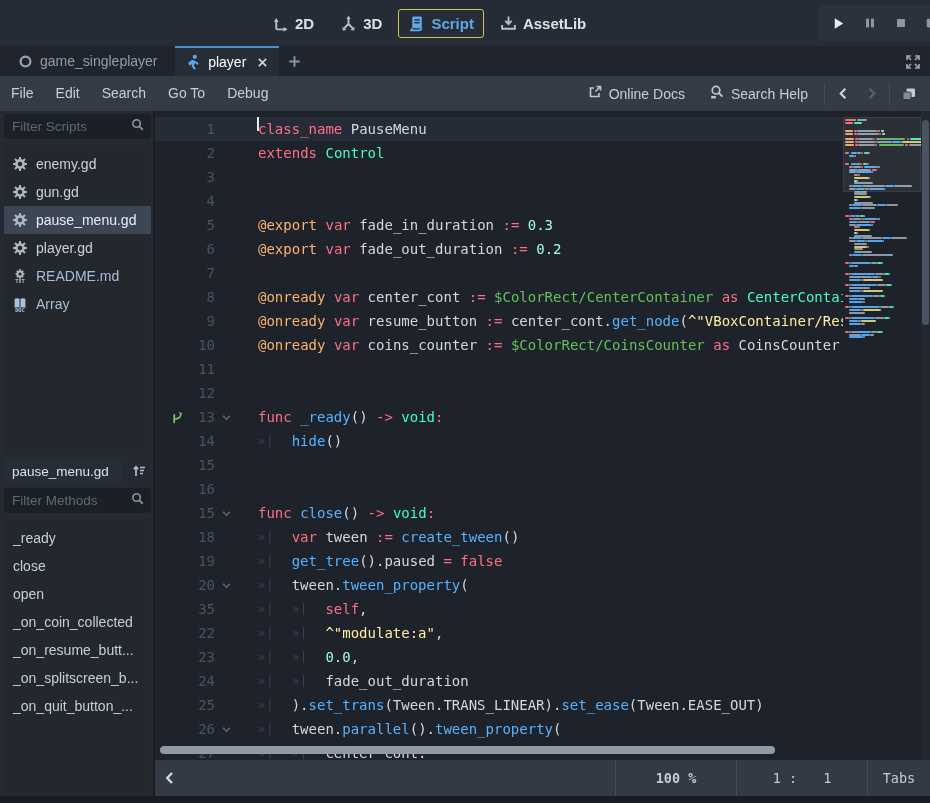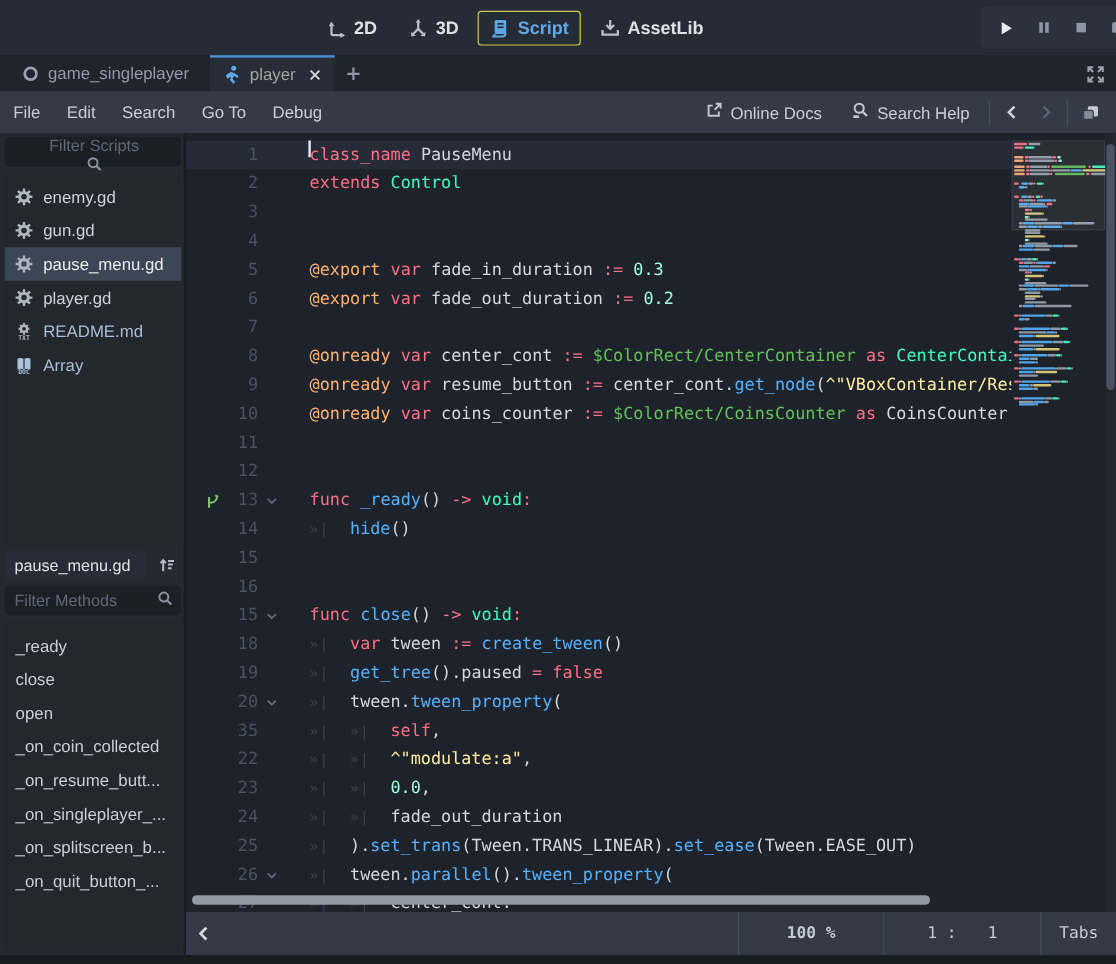--- a/index.html
+++ b/index.html
@@ -19,40 +19,40 @@
   .mode-btn .icn{display:flex;}
   .mode-btn.active{border-color:#d0c84e;color:#5fa8e8;}
   #playback{position:absolute;left:817px;top:5px;width:125px;height:36px;background:#2b323d;border-radius:6px;
     display:flex;align-items:center;justify-content:space-around;padding:0 6px;}
   .pb-btn{width:22px;height:22px;display:flex;align-items:center;justify-content:center;}
 
   
   #tabrow{position:absolute;left:0;top:46px;width:930px;height:30px;background:#20252d;}
   .scene-tab{position:absolute;top:0;height:30px;display:flex;align-items:center;gap:7px;padding:0 10px;
     font-size:14px;color:#939ba8;}
-  .scene-tab.active{background:#272d37;color:#a3a3a3;border-top:2px solid #4a90d9;height:28px;}
+  .scene-tab.active{background:#272d37;color:#ffffff;border-top:2px solid #4a90d9;height:28px;}
   #tab-add{position:absolute;left:283px;top:4px;width:22px;height:22px;display:flex;align-items:center;justify-content:center;}
   #expand-btn{position:absolute;right:6px;top:5px;width:22px;height:22px;display:flex;align-items:center;justify-content:center;}
 
   
   #menurow{position:absolute;left:0;top:76px;width:930px;height:35px;background:#343b47;
     display:flex;align-items:center;font-size:14px;color:#c9ced6;}
   .menu-item{padding:0 11px;line-height:35px;}
   #menurow-right{margin-left:auto;display:flex;align-items:center;height:100%;}
   .help-btn{display:flex;align-items:center;gap:6px;padding:0 12px;color:#c9ced6;}
   .vsep{width:1px;height:22px;background:#454d5a;margin:0 4px;}
   .nav-btn{width:24px;height:24px;display:flex;align-items:center;justify-content:center;margin:0 2px;}
   #panel-layout-btn{width:30px;height:24px;display:flex;align-items:center;justify-content:center;margin-right:6px;}
 
   
   #sidebar{position:absolute;left:0;top:111px;width:155px;height:685px;background:#252a32;}
   .filter-input{position:absolute;left:4px;width:147px;height:25px;background:#1b2027;border-radius:4px;
     display:flex;align-items:center;box-sizing:border-box;padding:0 6px 0 8px;}
   .filter-input .ph{flex:1;font-size:13.5px;color:#5e6876;}
-  #filter-scripts{top:3px;flex-direction:column;}
+  #filter-scripts{top:3px;}
   #scripts-panel{position:absolute;left:4px;top:35px;width:147px;height:308px;background:#23282f;border-radius:3px;padding-top:4px;box-sizing:border-box;}
   .list-item{height:28px;display:flex;align-items:center;gap:8px;padding:0 4px 0 8px;font-size:14px;color:#ccd2d9;white-space:nowrap;overflow:hidden;}
   .list-item.doc{color:#a9bed4;}
   .list-item.selected{background:#3d4655;color:#eaedf2;}
   #current-script-box{position:absolute;left:4px;top:347px;width:118px;height:26px;background:#272d36;border-radius:4px;
     display:flex;align-items:center;padding-left:8px;box-sizing:border-box;font-size:13.5px;color:#dde2e8;white-space:nowrap;overflow:hidden;}
   #sort-methods-btn{position:absolute;left:127px;top:348px;width:24px;height:24px;display:flex;align-items:center;justify-content:center;}
   #filter-methods{top:377px;}
   #methods-panel{position:absolute;left:4px;top:407px;width:147px;height:274px;background:#23282f;border-radius:3px;padding-top:6px;box-sizing:border-box;}
   .method-item{height:28px;display:flex;align-items:center;padding:0 4px 0 9px;font-size:14px;color:#c7ced8;white-space:nowrap;overflow:hidden;}
@@ -349,21 +349,20 @@
           <circle cx="7" cy="7" r="4" stroke="#8b94a1" stroke-width="1.7"></circle>
           <path d="M10 10l3.6 3.6" stroke="#8b94a1" stroke-width="1.9"></path>
         </svg></span>
   </div>
   <div id="methods-panel">
       <div class="method-item">_ready</div>
       <div class="method-item">close</div>
       <div class="method-item">open</div>
       <div class="method-item">_on_coin_collected</div>
       <div class="method-item">_on_resume_butt...</div>
-      <div class="method-item">_on_singleplayer_...</div>
       <div class="method-item">_on_splitscreen_b...</div>
       <div class="method-item">_on_quit_button_...</div>
     </div>
 </div>
 <div id="side-divider"></div>
 
 <div id="codepanel">
   <div id="code-lines">
       <div class="code-line current"><span class="g-conn"></span><span class="g-num">1</span><span class="g-fold"></span><span class="c-body"><span class="caret"></span><span class="tk-kw">class_name</span><span class="tk-txt"> </span><span class="tk-usr">PauseMenu</span></span></div>
       <div class="code-line"><span class="g-conn"></span><span class="g-num">2</span><span class="g-fold"></span><span class="c-body"><span class="tk-kw">extends</span><span class="tk-txt"> </span><span class="tk-type">Control</span></span></div>

